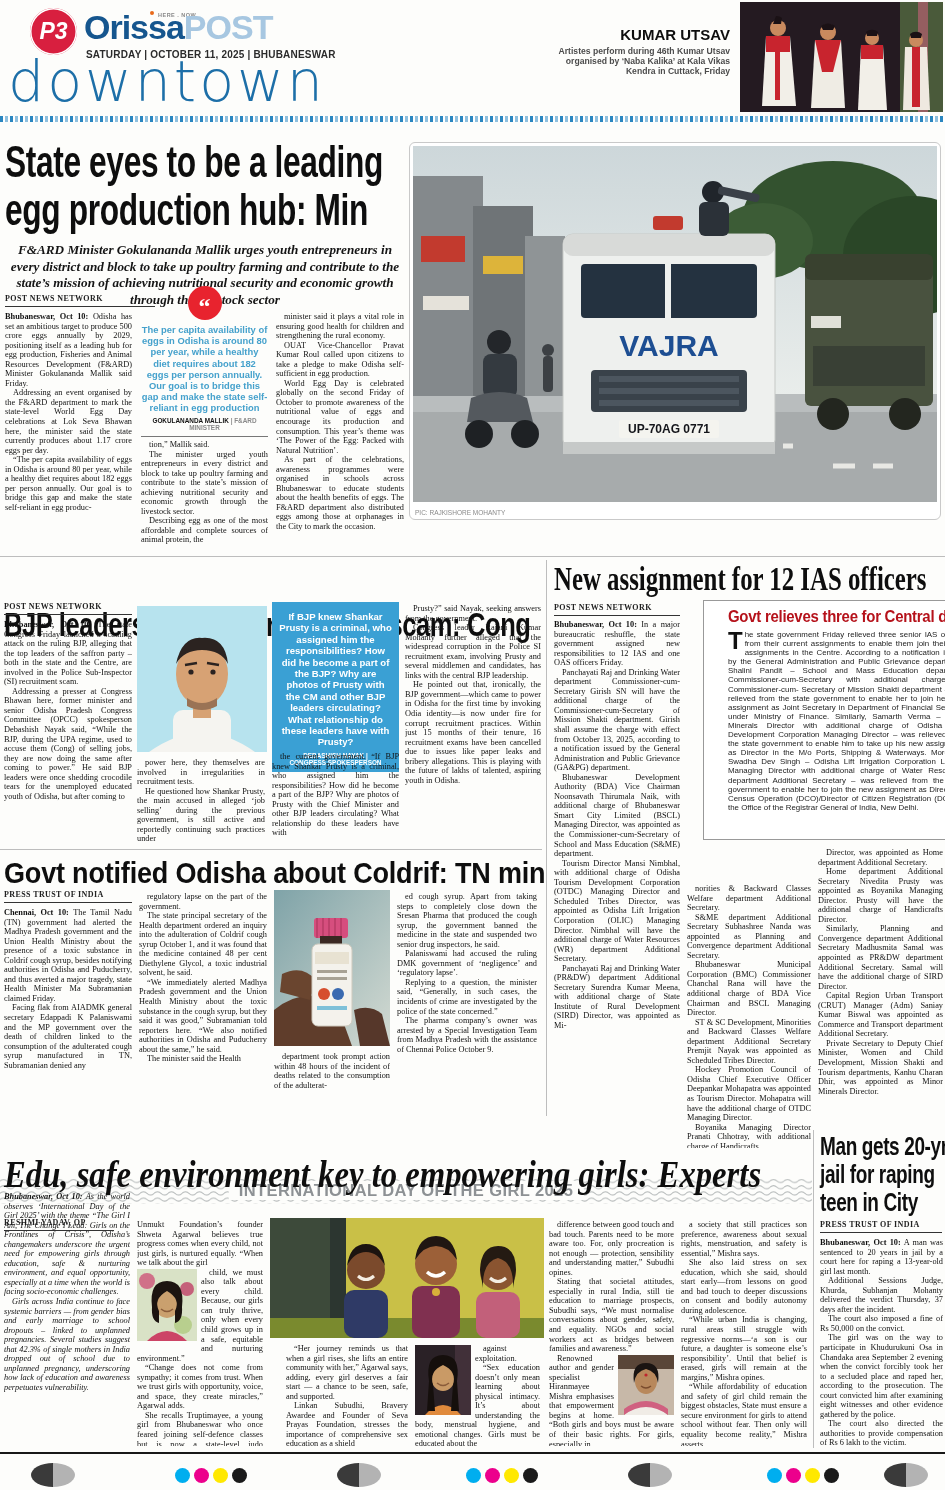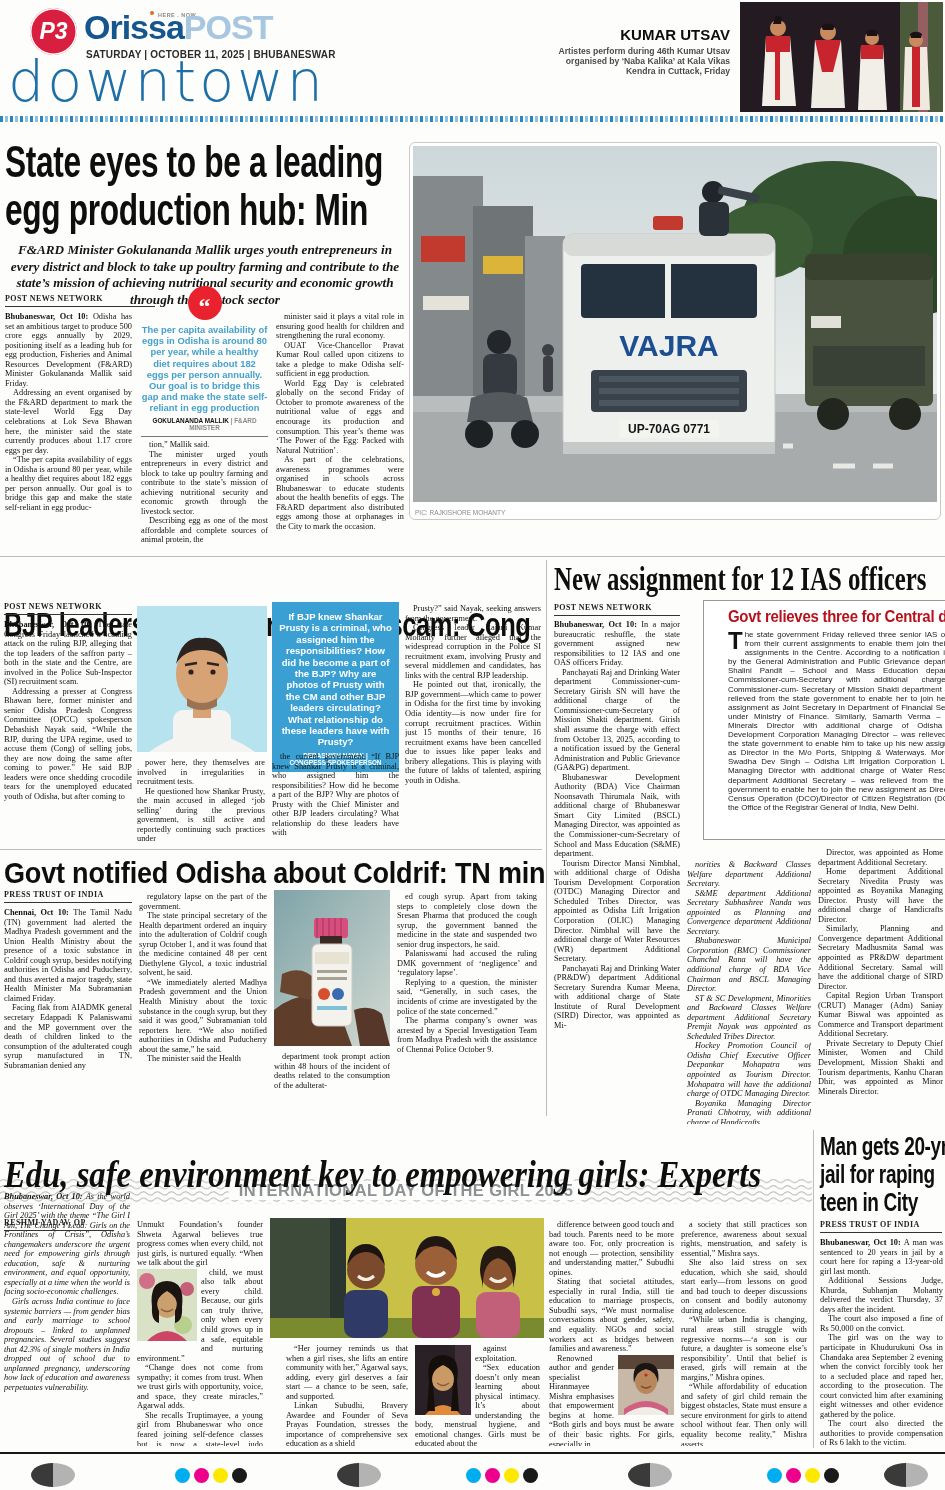--- a/index.html
+++ b/index.html
@@ -307,21 +307,21 @@
       </div>
   </div>
 
   <div class="abs iasbox" style="left:703px;top:600px;width:238px;height:226px;overflow:hidden;padding-left:24px;">
     <div class="bt">Govt relieves three for Central duty</div>
     <div class="bb">
       <span class="dropcap">T</span><span>he state government Friday relieved three senior IAS officers from their current assignments to enable them join their new assignments in the Centre. According to a notification issued by the General Administration and Public Grievance department, Shalini Pandit – School and Mass Education department Commissioner-cum-Secretary with additional charge of Commissioner-cum- Secretary of Mission Shakti department – was relieved from the state government to enable her to join her new assignment as Joint Secretary in Department of Financial Services under Ministry of Finance. Similarly, Samarth Verma – Minor Minerals Director with additional charge of Odisha Film Development Corporation Managing Director – was relieved from the state government to enable him to take up his new assignment as Director in the M/o Ports, Shipping &amp; Waterways. Moreover, Swadha Dev Singh – Odisha Lift Irrigation Corporation Limited Managing Director with additional charge of Water Resources department Additional Secretary – was relieved from the state government to enable her to join the new assignment as Director of Census Operation (DCO)/Director of Citizen Registration (DCR) in the Office of the Registrar General of India, New Delhi.</span>
     </div>
   </div>
 
-  <div class="abs col" style="left:687px;top:860px;width:124px;height:264px;font-style:italic;">
+  <div class="abs col" style="left:687px;top:884px;width:124px;height:264px;">
     <div>
         <p class="para">norities &amp; Backward Classes Welfare department Additional Secretary.</p>
         <p class="para">S&amp;ME department Additional Secretary Subhashree Nanda was appointed as Planning and Convergence department Additional Secretary.</p>
         <p class="para">Bhubaneswar Municipal Corporation (BMC) Commissioner Chanchal Rana will have the additional charge of BDA Vice Chairman and BSCL Managing Director.</p>
         <p class="para">ST &amp; SC Development, Minorities and Backward Classes Welfare department Additional Secretary Premjit Nayak was appointed as Scheduled Tribes Director.</p>
         <p class="para">Hockey Promotion Council of Odisha Chief Executive Officer Deepankar Mohapatra was appointed as Tourism Director. Mohapatra will have the additional charge of OTDC Managing Director.</p>
         <p class="para">Boyanika Managing Director Pranati Chhotray, with additional charge of Handicrafts</p>
       </div>
   </div>
   <div class="abs col" style="left:818px;top:848px;width:125px;height:264px;">

